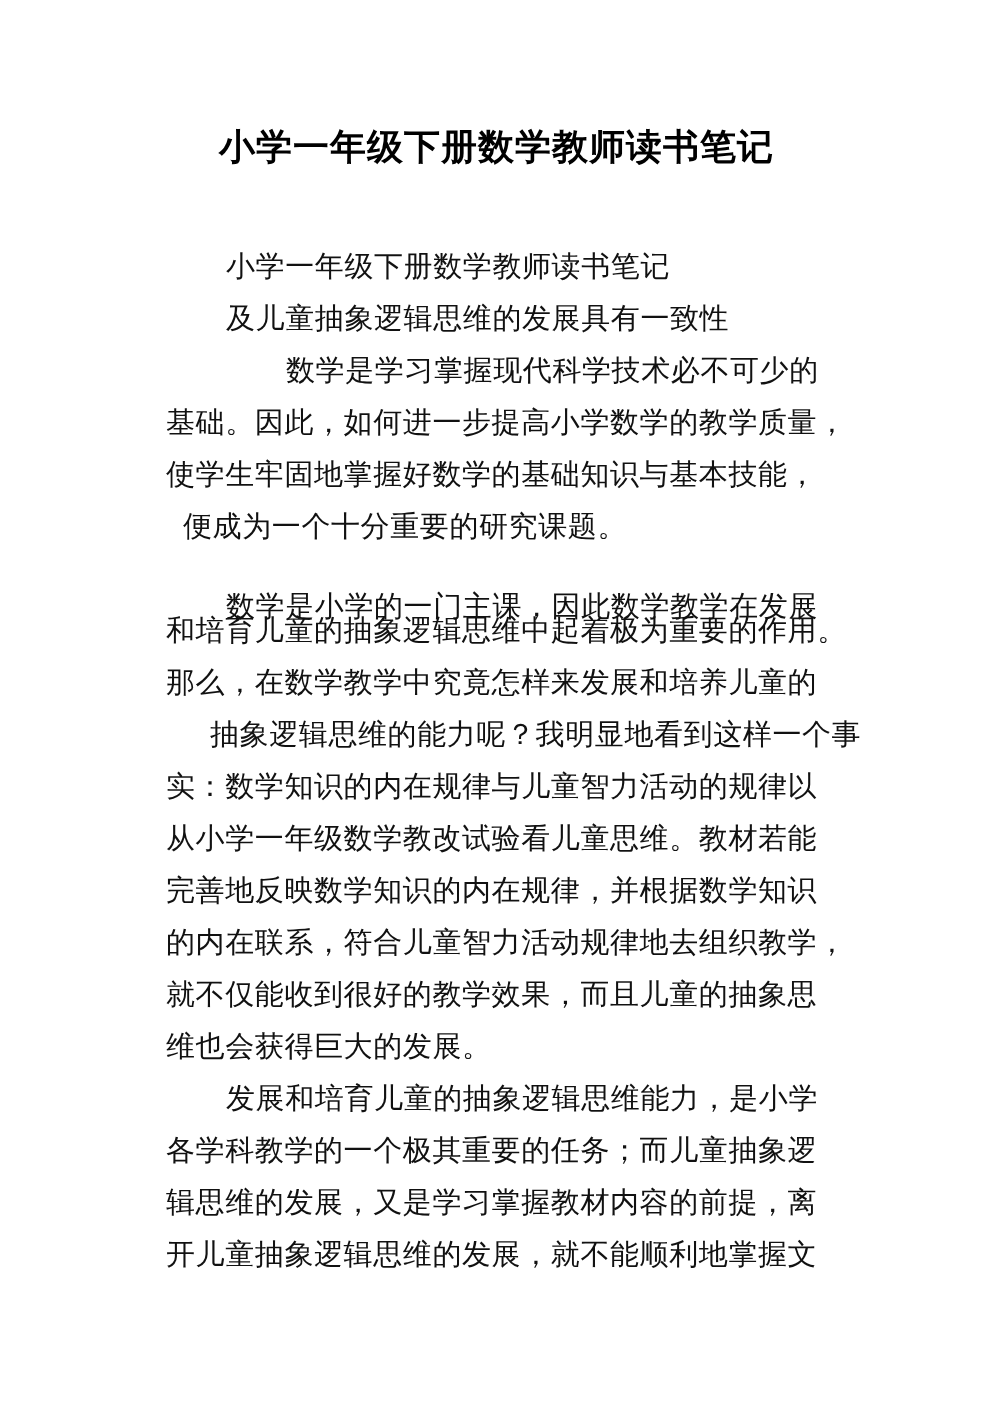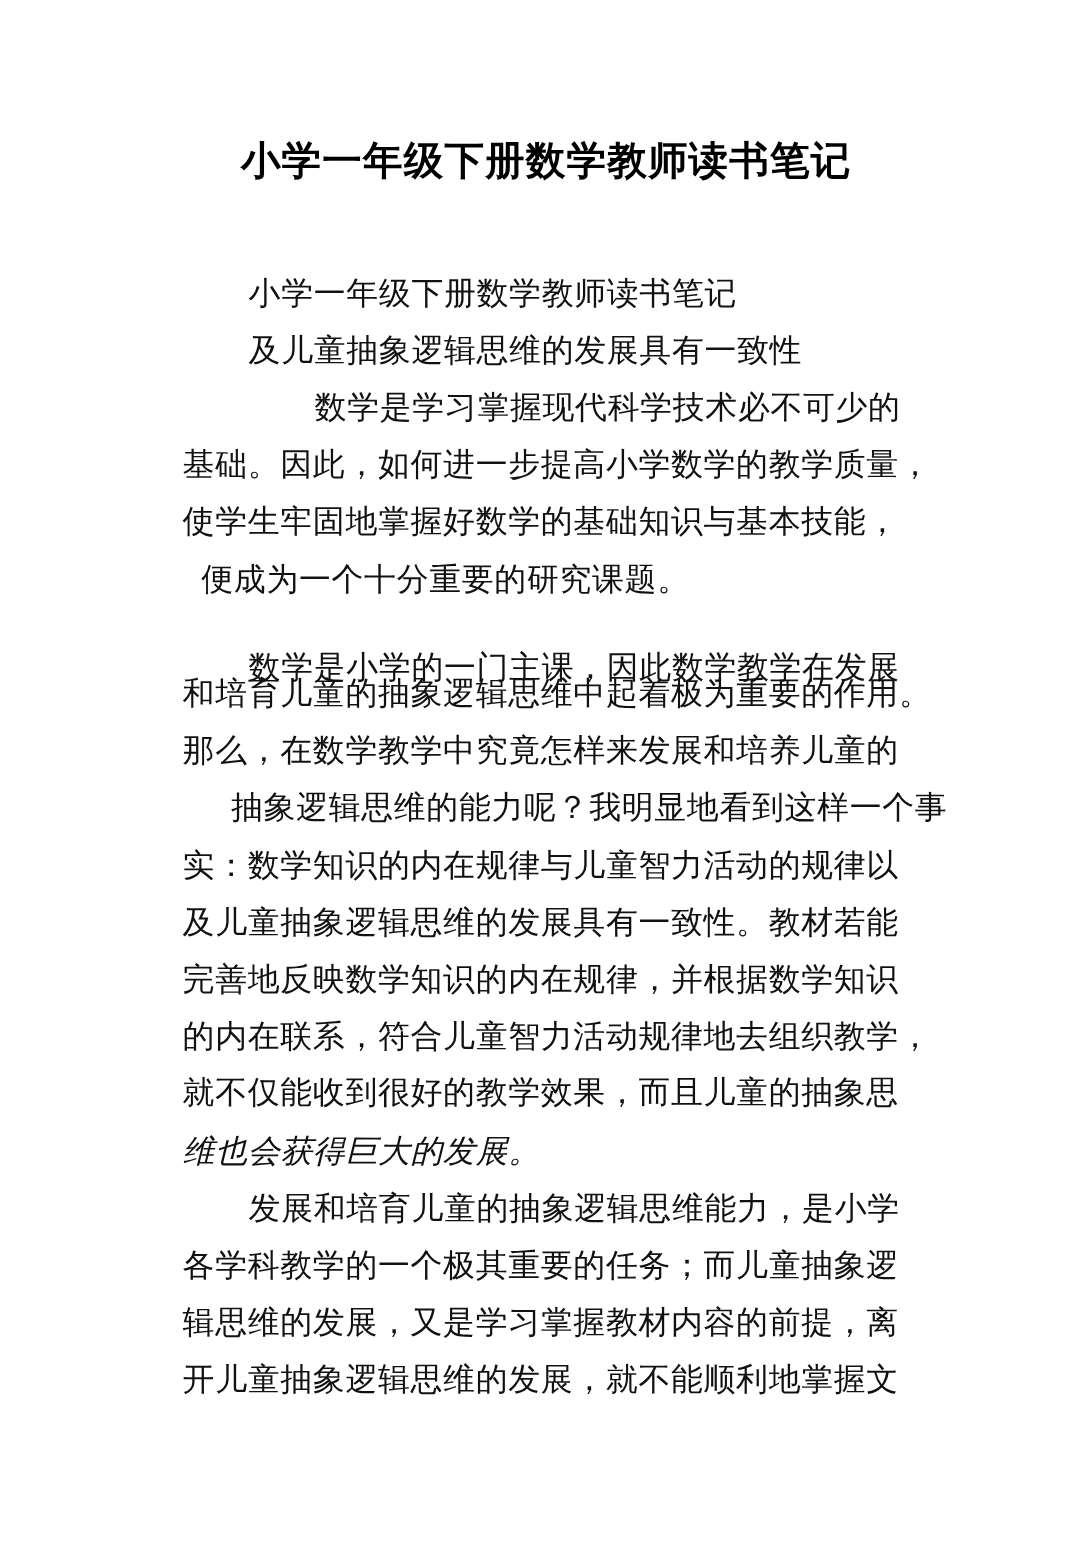--- a/index.html
+++ b/index.html
@@ -21,22 +21,22 @@
   <div class="line" style="top: 300px; left: 226px;">及儿童抽象逻辑思维的发展具有一致性</div>
   <div class="line" style="top: 352px; left: 286px;">数学是学习掌握现代科学技术必不可少的</div>
   <div class="line" style="top: 404px; left: 166px;">基础。因此，如何进一步提高小学数学的教学质量，</div>
   <div class="line" style="top: 456px; left: 166px;">使学生牢固地掌握好数学的基础知识与基本技能，</div>
   <div class="line" style="top: 508px; left: 183px;">便成为一个十分重要的研究课题。</div>
   <div class="line" style="top: 588px; left: 226px;">数学是小学的一门主课，因此数学教学在发展</div>
   <div class="line" style="top: 612px; left: 166px;">和培育儿童的抽象逻辑思维中起着极为重要的作用。</div>
   <div class="line" style="top: 664px; left: 166px;">那么，在数学教学中究竟怎样来发展和培养儿童的</div>
   <div class="line" style="top: 716px; left: 166px; margin-left: 44px;">抽象逻辑思维的能力呢？我明显地看到这样一个事</div>
   <div class="line" style="top: 768px; left: 166px;">实：数学知识的内在规律与儿童智力活动的规律以</div>
-  <div class="line" style="top: 820px; left: 166px;">及儿童抽象逻辑思维的发展具有一致性。教材若能</div>
+  <div class="line" style="top: 820px; left: 166px;">从小学一年级数学教改试验看儿童思维。教材若能</div>
   <div class="line" style="top: 872px; left: 166px;">完善地反映数学知识的内在规律，并根据数学知识</div>
   <div class="line" style="top: 924px; left: 166px; text-align: right;">的内在联系，符合儿童智力活动规律地去组织教学，</div>
   <div class="line" style="top: 976px; left: 166px; font-family: Liberation Serif, serif;">就不仅能收到很好的教学效果，而且儿童的抽象思</div>
-  <div class="line" style="top: 1028px; left: 166px; font-style: italic;">维也会获得巨大的发展。</div>
+  <div class="line" style="top: 1028px; left: 166px;">维也会获得巨大的发展。</div>
   <div class="line" style="top: 1080px; left: 226px;">发展和培育儿童的抽象逻辑思维能力，是小学</div>
   <div class="line" style="top: 1132px; left: 166px;">各学科教学的一个极其重要的任务；而儿童抽象逻</div>
   <div class="line" style="top: 1184px; left: 166px;">辑思维的发展，又是学习掌握教材内容的前提，离</div>
   <div class="line" style="top: 1236px; left: 166px;">开儿童抽象逻辑思维的发展，就不能顺利地掌握文</div>
 </div>
 
 </body></html>

